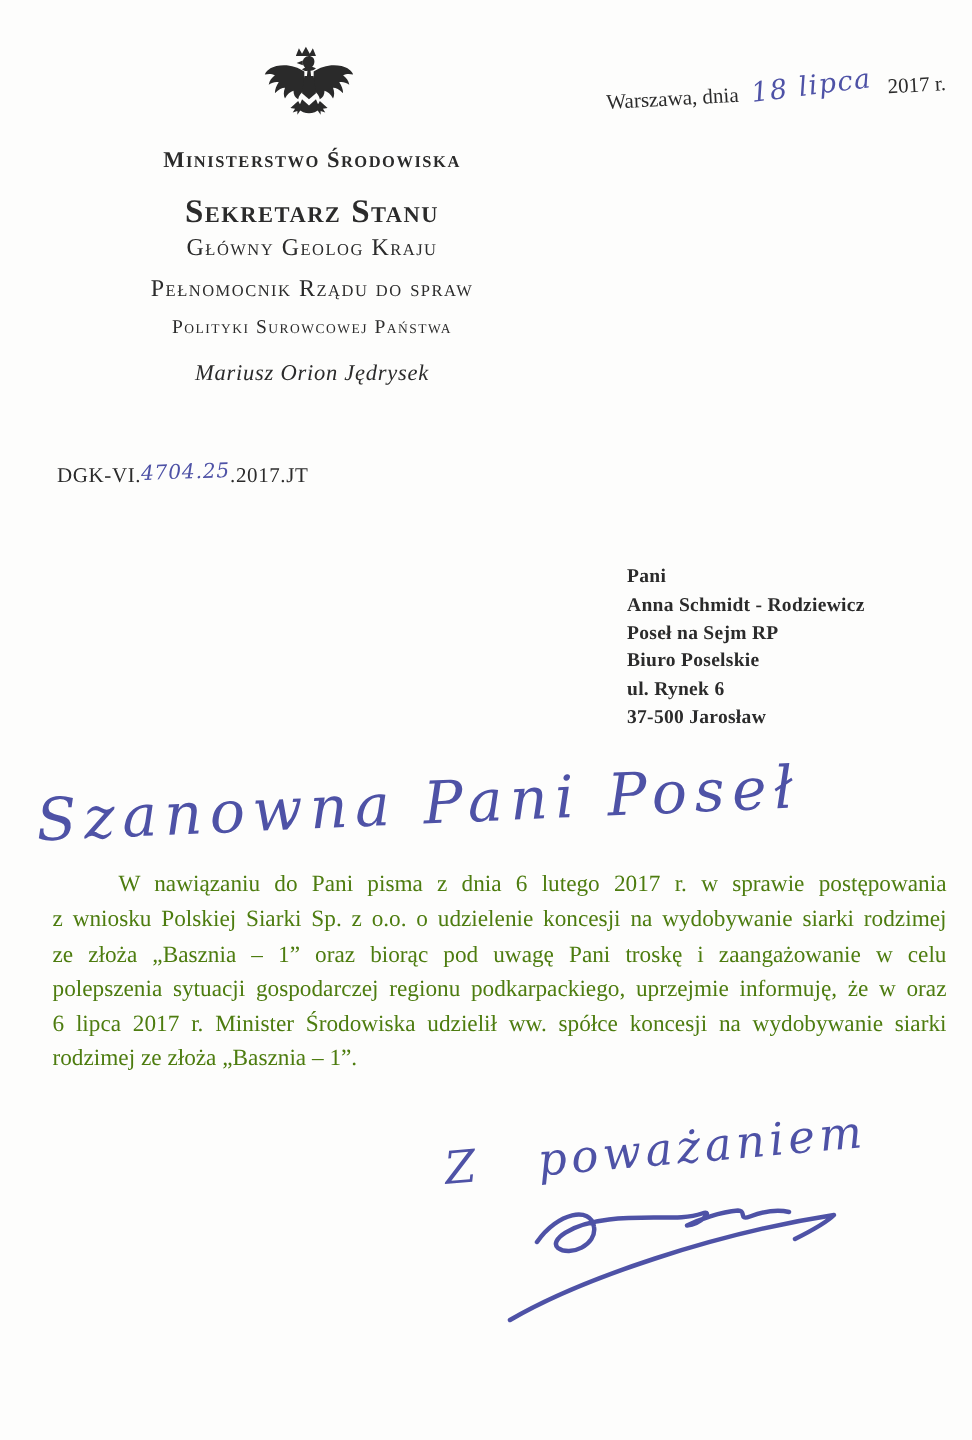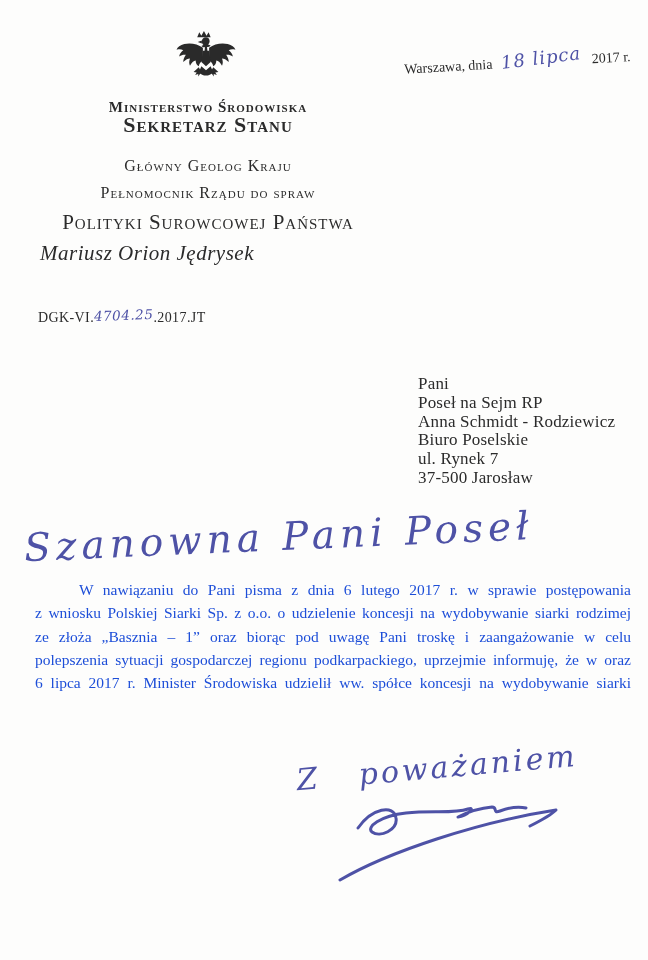--- a/index.html
+++ b/index.html
@@ -7,46 +7,46 @@
     position:relative;width:648px;height:960px;margin:0 auto;
     background:#fdfdfc;overflow:hidden;
     font-family:"Liberation Serif", serif;color:#2b2b2b;
   }
   
   .eagle{position:absolute;left:175px;top:26px;width:62px;height:66px;}
   .eagle svg{width:100%;height:100%;}
   .lh-line{position:absolute;left:28px;width:360px;text-align:center;
     font-variant:small-caps;letter-spacing:1px;white-space:nowrap;}
   .lh1{top:99px;font-size:15px;font-weight:bold;}
-  .lh2{top:112px;font-size:22px;font-weight:bold;}
+  .lh2{top:128px;font-size:22px;font-weight:bold;}
   .lh3{top:157px;font-size:16px;}
   .lh4{top:184px;font-size:16px;}
-  .lh5{top:210px;font-size:21px;}
-  .lh-name{position:absolute;left:40px;top:241px;width:360px;
-    font-size:21px;font-style:italic;letter-spacing:.5px;}
+  .lh5{top:210px;font-size:13px;}
+  .lh-name{position:absolute;left:28px;top:241px;width:360px;text-align:center;
+    font-size:15px;font-style:italic;letter-spacing:.5px;}
   
   .date-line{position:absolute;left:404px;top:50px;width:240px;
     font-size:14px;transform:rotate(-3.2deg);white-space:nowrap;}
   .hand{color:#4e52a6;font-style:italic;font-family:"DejaVu Serif", serif;}
   .hand-date{font-size:18px;letter-spacing:1px;display:inline-block;
     transform:rotate(-4deg) translateY(-2px);margin:0 7px 0 5px;}
   
   .reference{position:absolute;left:38px;top:309px;font-size:14px;letter-spacing:.4px;}
   .hand-ref{font-size:13.5px;letter-spacing:.5px;display:inline-block;
     transform:translateY(-2px) rotate(-2deg);}
   
-  .recipient{position:absolute;left:418px;top:375px;font-size:17px;
-    font-weight:normal;line-height:18.8px;letter-spacing:.2px;}
+  .recipient{position:absolute;left:418px;top:375px;font-size:13px;
+    font-weight:bold;line-height:18.8px;letter-spacing:.2px;}
   
   .salutation{position:absolute;left:24px;top:514px;width:520px;
     font-size:39px;letter-spacing:5px;white-space:nowrap;
     transform:rotate(-2.5deg);}
   
   .body{position:absolute;left:35px;top:578px;width:596px;
-    font-size:15.5px;line-height:23.3px;color:#1d4ed8;}
+    font-size:15.5px;line-height:23.3px;color:#4d7c0f;}
   .jline{text-align:justify;text-align-last:justify;}
   .jline.first{padding-left:44px;}
   .jline.last{text-align-last:left;}
   
   .closing{position:absolute;left:296px;top:750px;font-size:30px;
     letter-spacing:3px;word-spacing:26px;white-space:nowrap;
     transform:rotate(-5deg);}
   .signature{position:absolute;left:328px;top:796px;width:246px;height:88px;}
   .signature svg{width:100%;height:100%;}
 </style>
@@ -83,35 +83,36 @@
   <div class="lh-line lh4">Pełnomocnik Rządu do spraw</div>
   <div class="lh-line lh5">Polityki Surowcowej Państwa</div>
   <div class="lh-name">Mariusz Orion Jędrysek</div>
 
   <div class="reference">
     <span>DGK-VI.</span><span class="hand hand-ref">4704.25</span><span>.2017.JT</span>
   </div>
 
   <div class="recipient">
     <div>Pani</div>
+    <div>Anna Schmidt - Rodziewicz</div>
     <div>Poseł na Sejm RP</div>
-    <div>Anna Schmidt - Rodziewicz</div>
     <div>Biuro Poselskie</div>
-    <div>ul. Rynek 7</div>
+    <div>ul. Rynek 6</div>
     <div>37-500 Jarosław</div>
   </div>
 
   <div class="salutation hand">Szanowna Pani Poseł</div>
 
   <div class="body">
     <div class="jline first">W nawiązaniu do Pani pisma z dnia 6 lutego 2017 r. w sprawie postępowania</div>
     <div class="jline">z wniosku Polskiej Siarki Sp. z o.o. o udzielenie koncesji na wydobywanie siarki rodzimej</div>
     <div class="jline">ze złoża „Basznia – 1” oraz biorąc pod uwagę Pani troskę i zaangażowanie w celu</div>
     <div class="jline">polepszenia sytuacji gospodarczej regionu podkarpackiego, uprzejmie informuję, że w oraz</div>
     <div class="jline">6 lipca 2017 r. Minister Środowiska udzielił ww. spółce koncesji na wydobywanie siarki</div>
+    <div class="jline last">rodzimej ze złoża „Basznia – 1”.</div>
   </div>
 
   <div class="closing hand">Z poważaniem</div>
 
   <div class="signature">
     <svg viewBox="0 0 246 88" aria-hidden="true">
       <g fill="none" stroke="#4e52a6" stroke-width="3" stroke-linecap="round" stroke-linejoin="round">
         <path d="M30 32 C44 12 66 8 68 22 C70 34 52 42 44 36 C38 31 52 20 78 17 C104 14 126 18 140 13 C148 10 140 20 130 21 C138 17 152 12 164 11 C170 11 164 18 172 15 C180 12 190 10 198 12"></path>
         <path d="M12 84 C60 56 150 26 228 14 C222 20 210 26 202 30"></path>
       </g>

